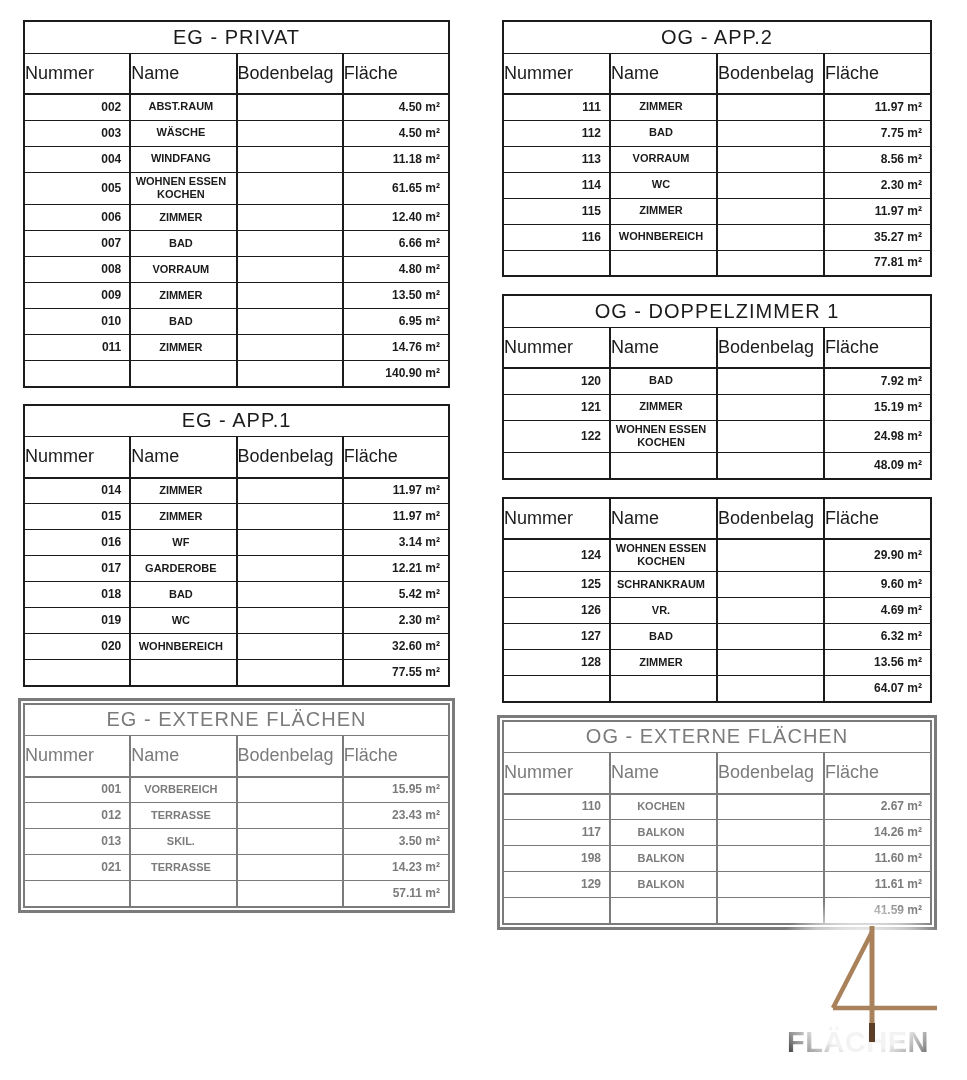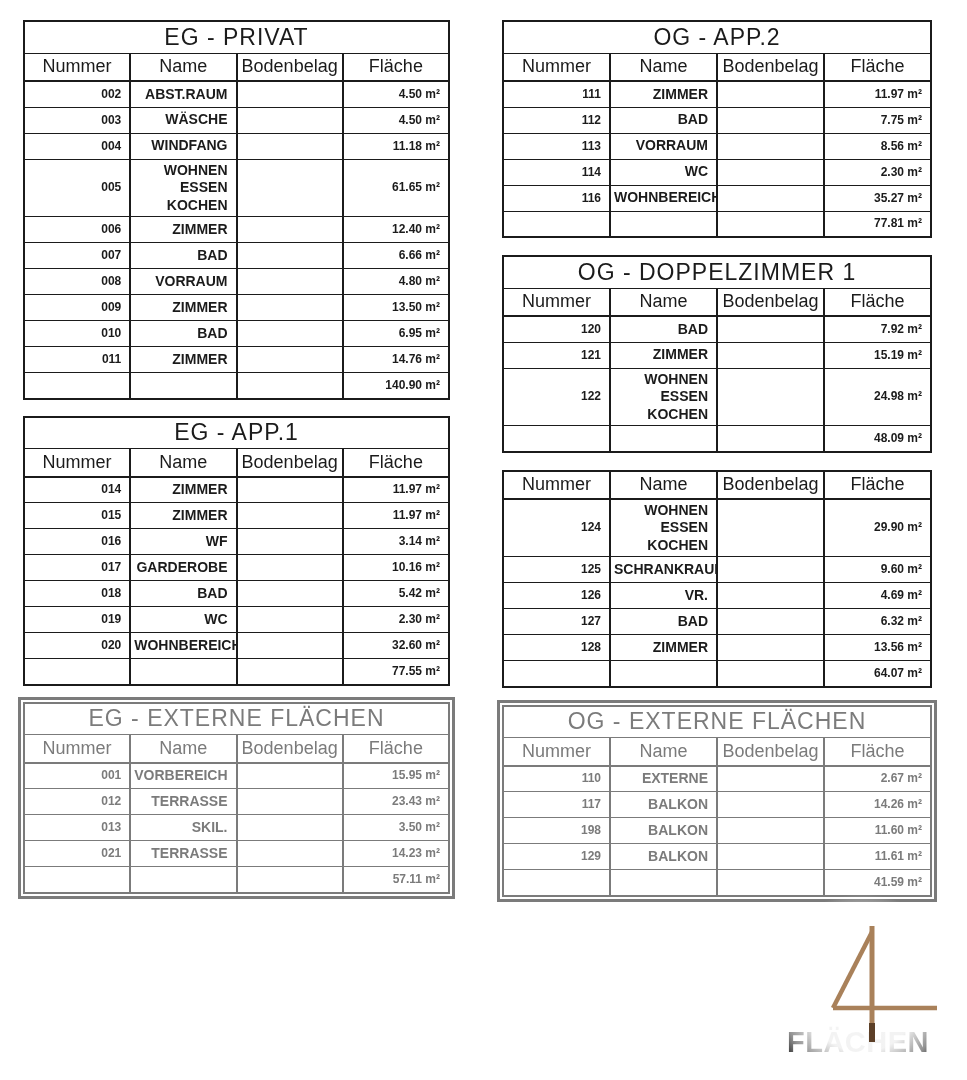--- a/index.html
+++ b/index.html
@@ -16,33 +16,33 @@
   table {
     border-collapse:collapse; width:100%; table-layout:fixed;
     border:2px solid var(--ink,#1b1b1b);
   }
   th, td {
     border:1px solid var(--ink,#1b1b1b);
     border-left-width:2px; border-right-width:2px;
     overflow:hidden;
   }
   tr.title-row td {
-    height:32px; text-align:center; font-size:23px; letter-spacing:1px;
+    height:32px; text-align:center; font-size:20px; letter-spacing:1px;
     font-weight:400; border-bottom-width:1px;
   }
   tr.header-row th {
-    height:28px; text-align:center; font-size:18px; font-weight:400;
+    height:41px; text-align:left; font-size:18px; font-weight:400;
     border-bottom-width:2px;
   }
   tbody td {
     height:26px; font-size:12px; font-weight:600;
     padding:2px 8px 2px 3px; line-height:1.25;
   }
   td.cell-nummer, td.cell-name, td.cell-flaeche, td.cell-total { text-align:right; }
-  td.cell-name { font-size:14px; }
+  td.cell-name { font-size:11px;text-align:center; }
 
   
   table.gray {
     color:var(--gray,#7b7b7b);
     border-color:var(--gray,#7b7b7b);
     outline:3px solid var(--gray,#7b7b7b);
     outline-offset:2px;
   }
   table.gray th, table.gray td { border-color:var(--gray,#7b7b7b); }
 
@@ -179,21 +179,21 @@
           <tr>
             <td class="cell-nummer">016</td>
             <td class="cell-name">WF</td>
             <td class="cell-bodenbelag"></td>
             <td class="cell-flaeche">3.14 m²</td>
           </tr>
           <tr>
             <td class="cell-nummer">017</td>
             <td class="cell-name">GARDEROBE</td>
             <td class="cell-bodenbelag"></td>
-            <td class="cell-flaeche">10.16 m²</td>
+            <td class="cell-flaeche">12.21 m²</td>
           </tr>
           <tr>
             <td class="cell-nummer">018</td>
             <td class="cell-name">BAD</td>
             <td class="cell-bodenbelag"></td>
             <td class="cell-flaeche">5.42 m²</td>
           </tr>
           <tr>
             <td class="cell-nummer">019</td>
             <td class="cell-name">WC</td>
@@ -293,20 +293,26 @@
             <td class="cell-bodenbelag"></td>
             <td class="cell-flaeche">8.56 m²</td>
           </tr>
           <tr>
             <td class="cell-nummer">114</td>
             <td class="cell-name">WC</td>
             <td class="cell-bodenbelag"></td>
             <td class="cell-flaeche">2.30 m²</td>
           </tr>
           <tr>
+            <td class="cell-nummer">115</td>
+            <td class="cell-name">ZIMMER</td>
+            <td class="cell-bodenbelag"></td>
+            <td class="cell-flaeche">11.97 m²</td>
+          </tr>
+          <tr>
             <td class="cell-nummer">116</td>
             <td class="cell-name">WOHNBEREICH</td>
             <td class="cell-bodenbelag"></td>
             <td class="cell-flaeche">35.27 m²</td>
           </tr>
           <tr>
             <td class="cell-nummer"></td>
             <td class="cell-name"></td>
             <td class="cell-bodenbelag"></td>
             <td class="cell-total">77.81 m²</td>
@@ -411,21 +417,21 @@
       <tr class="header-row">
             <th>Nummer</th>
             <th>Name</th>
             <th>Bodenbelag</th>
             <th>Fläche</th>
           </tr>
     </thead>
     <tbody>
           <tr>
             <td class="cell-nummer">110</td>
-            <td class="cell-name">EXTERNE</td>
+            <td class="cell-name">KOCHEN</td>
             <td class="cell-bodenbelag"></td>
             <td class="cell-flaeche">2.67 m²</td>
           </tr>
           <tr>
             <td class="cell-nummer">117</td>
             <td class="cell-name">BALKON</td>
             <td class="cell-bodenbelag"></td>
             <td class="cell-flaeche">14.26 m²</td>
           </tr>
           <tr>

